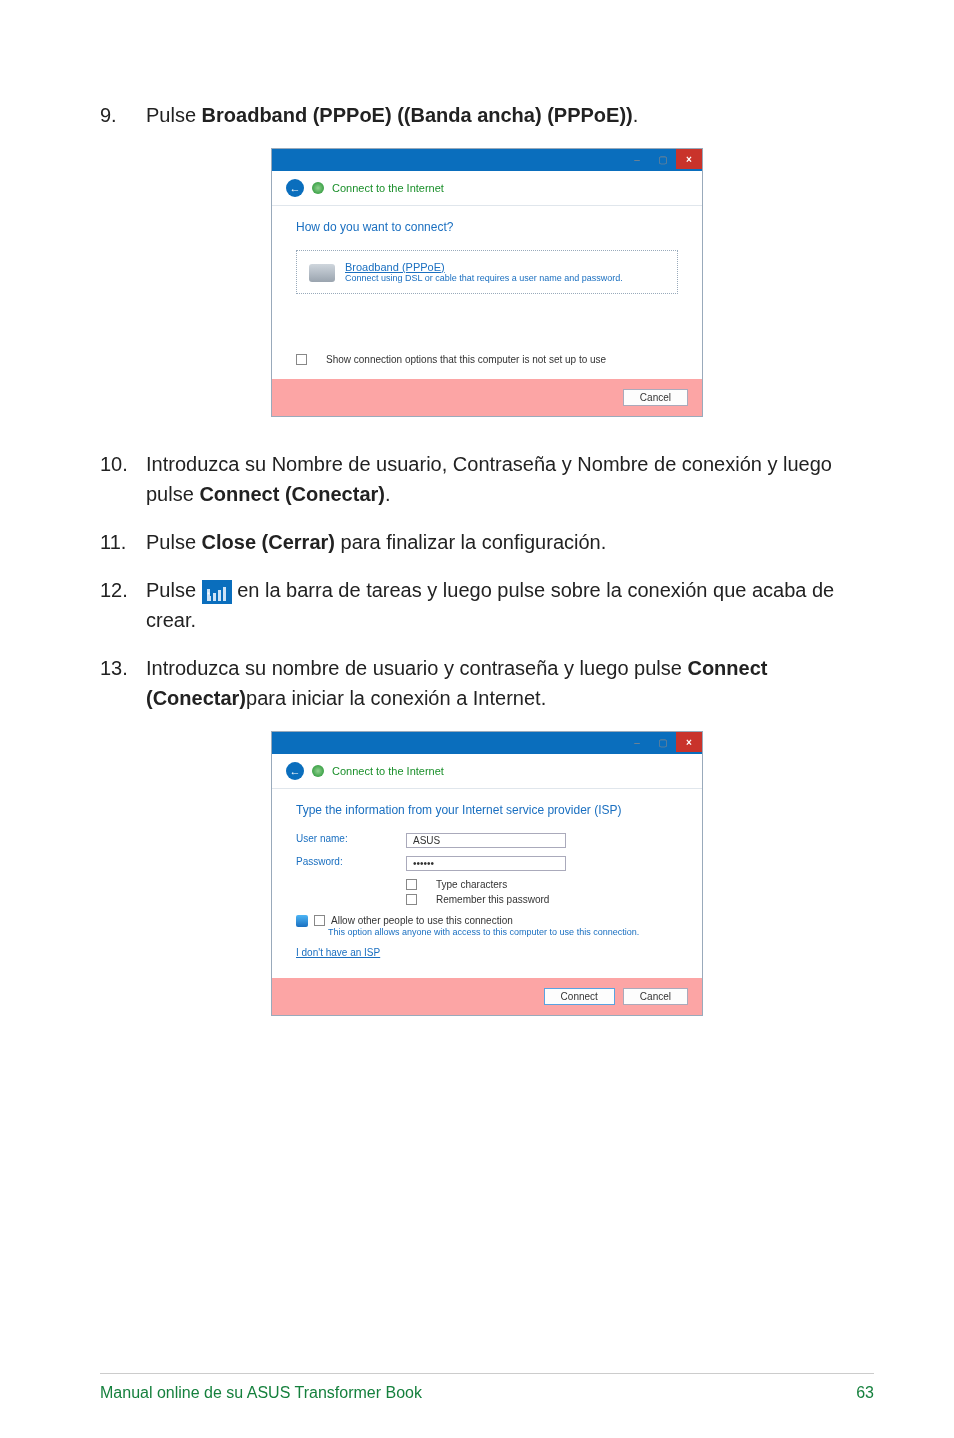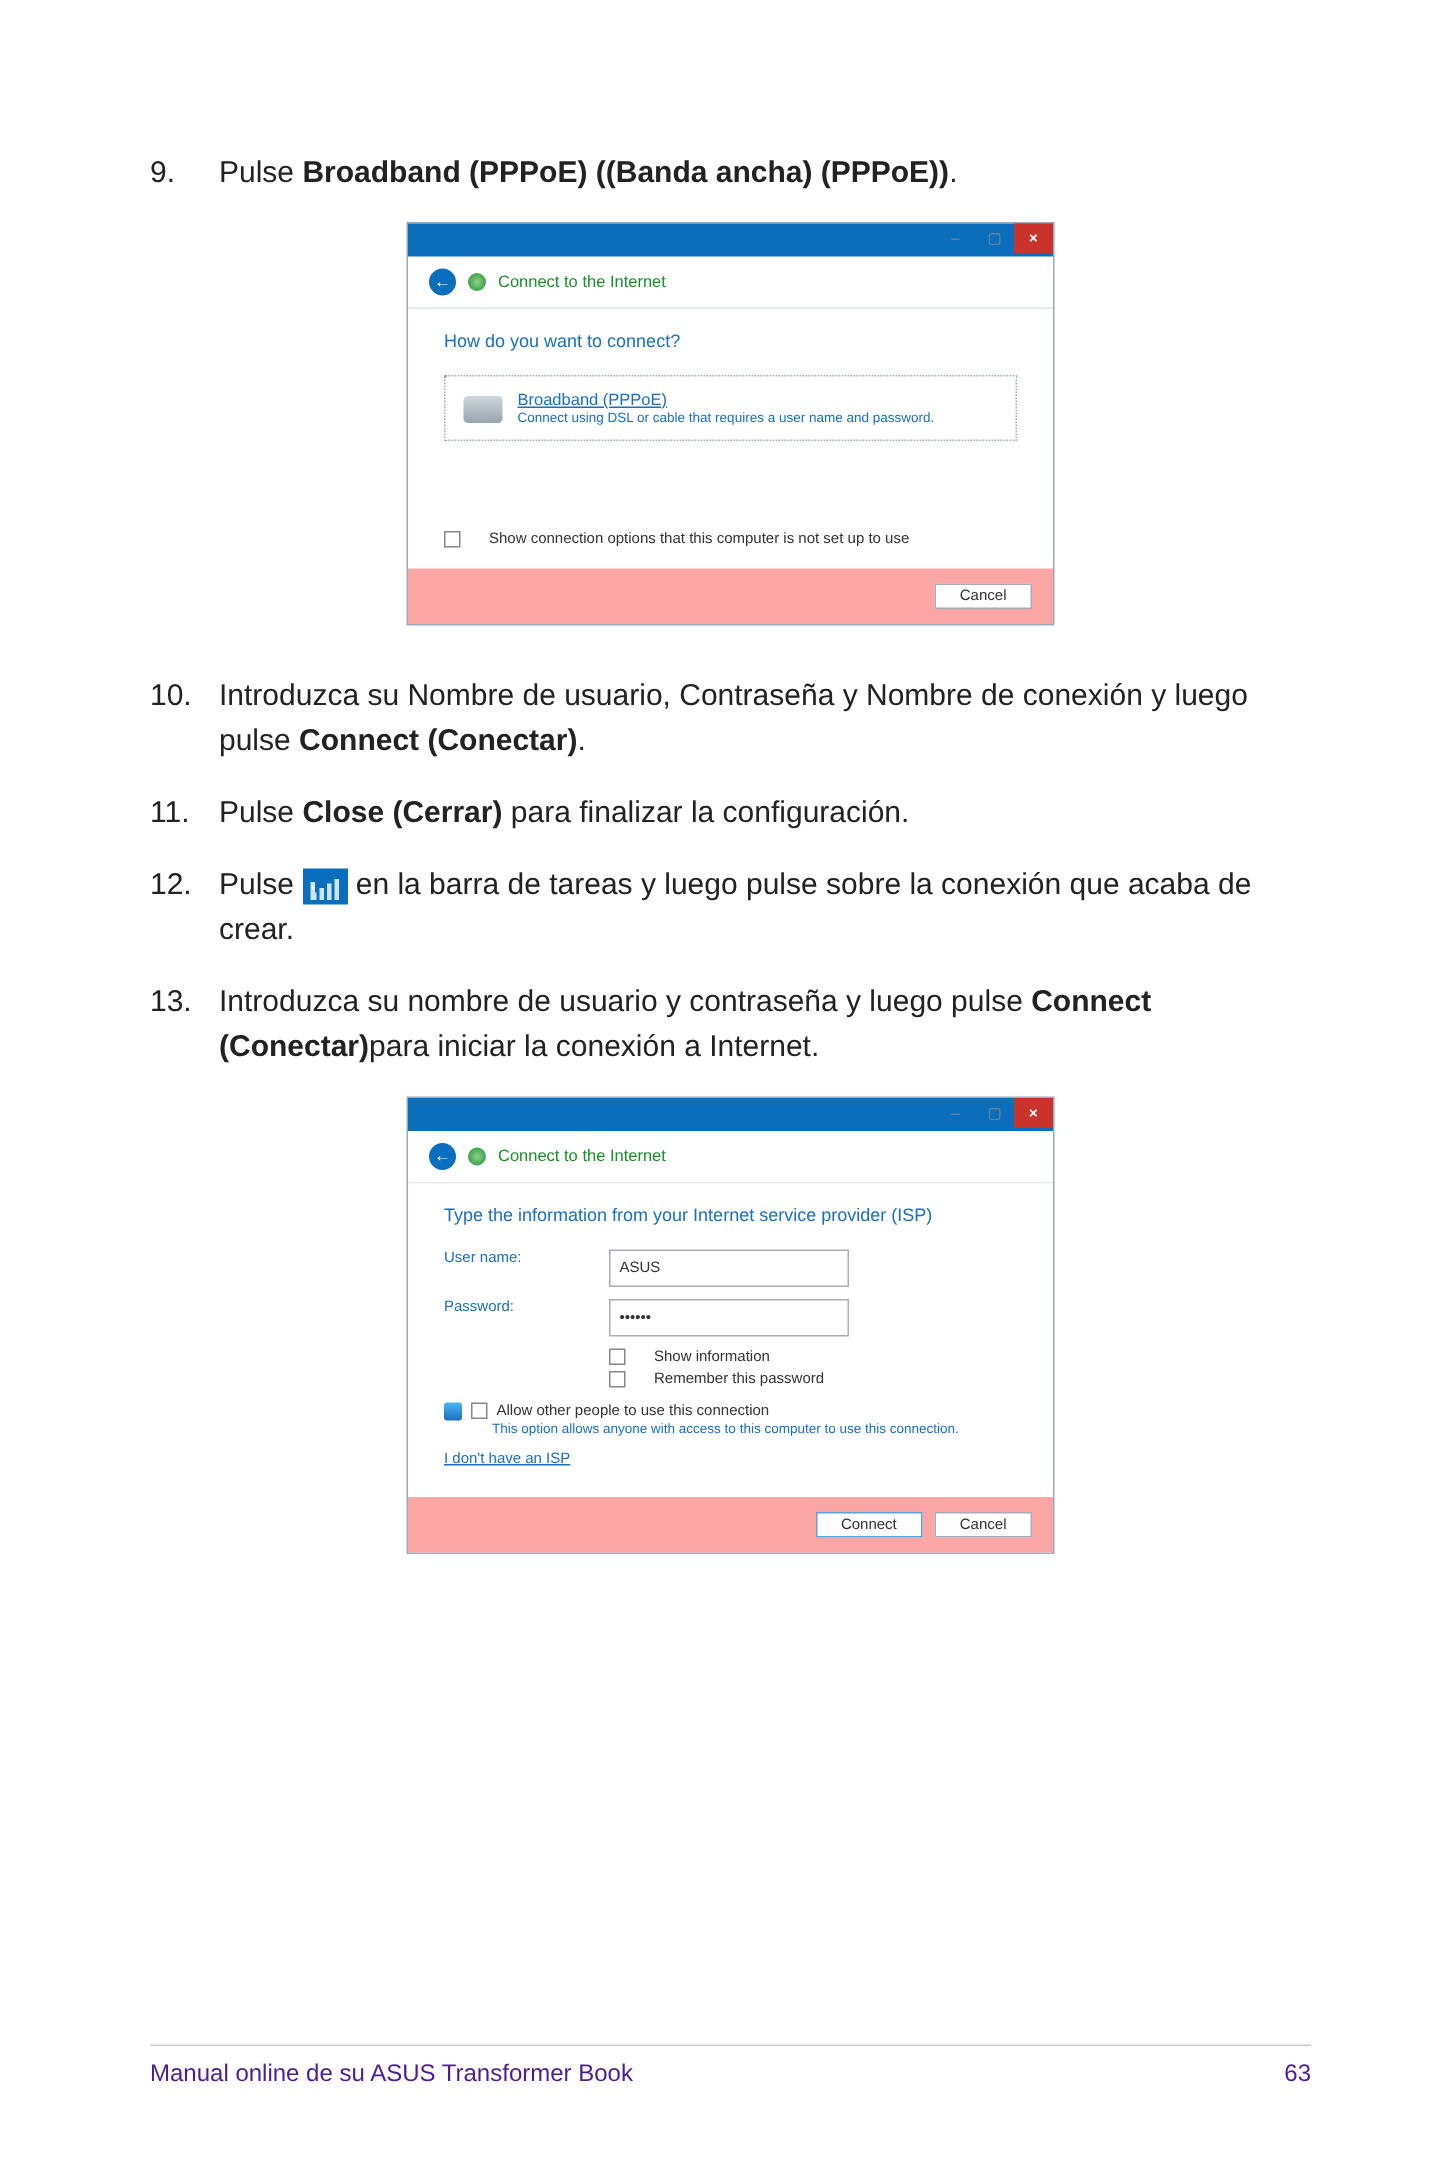--- a/index.html
+++ b/index.html
@@ -22,31 +22,31 @@
     .option-box { border: 1px dotted #9ab; padding: 10px 12px; display: flex; gap: 10px; align-items: center; margin-bottom: 60px; }
     .option-box .modem-icon { width: 26px; height: 18px; background: linear-gradient(#cfd6dd,#9aa4af); border-radius: 3px; margin-top: 2px; flex-shrink: 0; }
     .option-box .opt-title { color: #1a6fc0; font-size: 11px; }
     .option-box .opt-sub { color: #1a6fc0; font-size: 9px; }
     .checkbox-row { display: flex; align-items: center; gap: 19px; font-size: 10px; color: #333; }
     .chk { width: 11px; height: 11px; border: 1px solid #888; background: #fff; flex-shrink: 0; }
     .dialog .footer { background: #fca5a5; padding: 10px 14px; display: flex; justify-content: flex-end; gap: 8px; }
     .btn { border: 1px solid #aab; background: #fdfdfd; padding: 2px 16px; font-size: 10px; color: #333; }
     .form-row { display: flex; margin-bottom: 8px; }
     .form-row label { width: 110px; color: #1a6fc0; font-size: 10px; }
-    .form-row .input { border: 1px solid #aab; background: #fff; padding: 2px 6px; width: 160px; font-size: 10px; color: #333; height:25px; display:flex; align-items:center; }
+    .form-row .input { border: 1px solid #aab; background: #fff; padding: 2px 6px; width: 160px; font-size: 10px; color: #333; height:15px; display:flex; align-items:center; }
     .sub-checks { margin-left: 110px; display: flex; flex-direction: column; gap: 4px; margin-bottom: 10px; }
     .allow-row { display: flex; align-items: flex-start; gap: 6px; font-size: 10px; color: #333; margin-top: 8px; }
     .shield { width: 12px; height: 12px; background: linear-gradient(#4cb5f5,#1a6fc0); border-radius: 2px; flex-shrink: 0; }
     .allow-sub { margin-left: 32px; color: #1a6fc0; font-size: 9px; margin-bottom:10px;}
     .link { color: #1a6fc0; font-size: 10px; text-decoration: underline; margin-bottom:6px; display:inline-block;}
     .network-icon { display: inline-flex; width: 30px; height: 24px; background: #0a6ebd; vertical-align: middle; align-items: flex-end; justify-content: center; gap: 2px; padding: 3px; }
     .network-icon span { width: 3px; background: #cfe4f7; }
     .network-icon span:nth-child(1){height:5px;} .network-icon span:nth-child(2){height:8px;} .network-icon span:nth-child(3){height:11px;} .network-icon span:nth-child(4){height:14px;}
     .network-icon .star { position:absolute; color:#fff; font-size:8px; margin-left:-16px; margin-top:-14px;}
-    .footer-area { position: absolute; bottom: 46px; left: 100px; right: 80px; border-top: 1px solid #ccc; padding-top: 10px; display: flex; justify-content: space-between; font-size: 16px; color: #4c1d95; }
+    .footer-area { position: absolute; bottom: 36px; left: 100px; right: 80px; border-top: 1px solid #ccc; padding-top: 10px; display: flex; justify-content: space-between; font-size: 16px; color: #15803d; }
   </style>
 </head>
 <body>
 
 <div class="page">
 
   <div class="step">
     <div class="step-num"><span>9.</span></div>
     <div class="step-body">
       <span>Pulse </span><span class="bold">Broadband (PPPoE) ((Banda ancha) (PPPoE))</span><span>.</span>
@@ -143,21 +143,21 @@
       </div>
 
       <div class="form-row">
         <label>Password:</label>
         <div class="input">••••••</div>
       </div>
 
       <div class="sub-checks">
         <div class="checkbox-row">
           <div class="chk"></div>
-          <span>Show information</span>
+          <span>Type characters</span>
         </div>
         <div class="checkbox-row">
           <div class="chk"></div>
           <span>Remember this password</span>
         </div>
       </div>
 
 
       <div class="allow-row">
         <div class="shield"></div>

